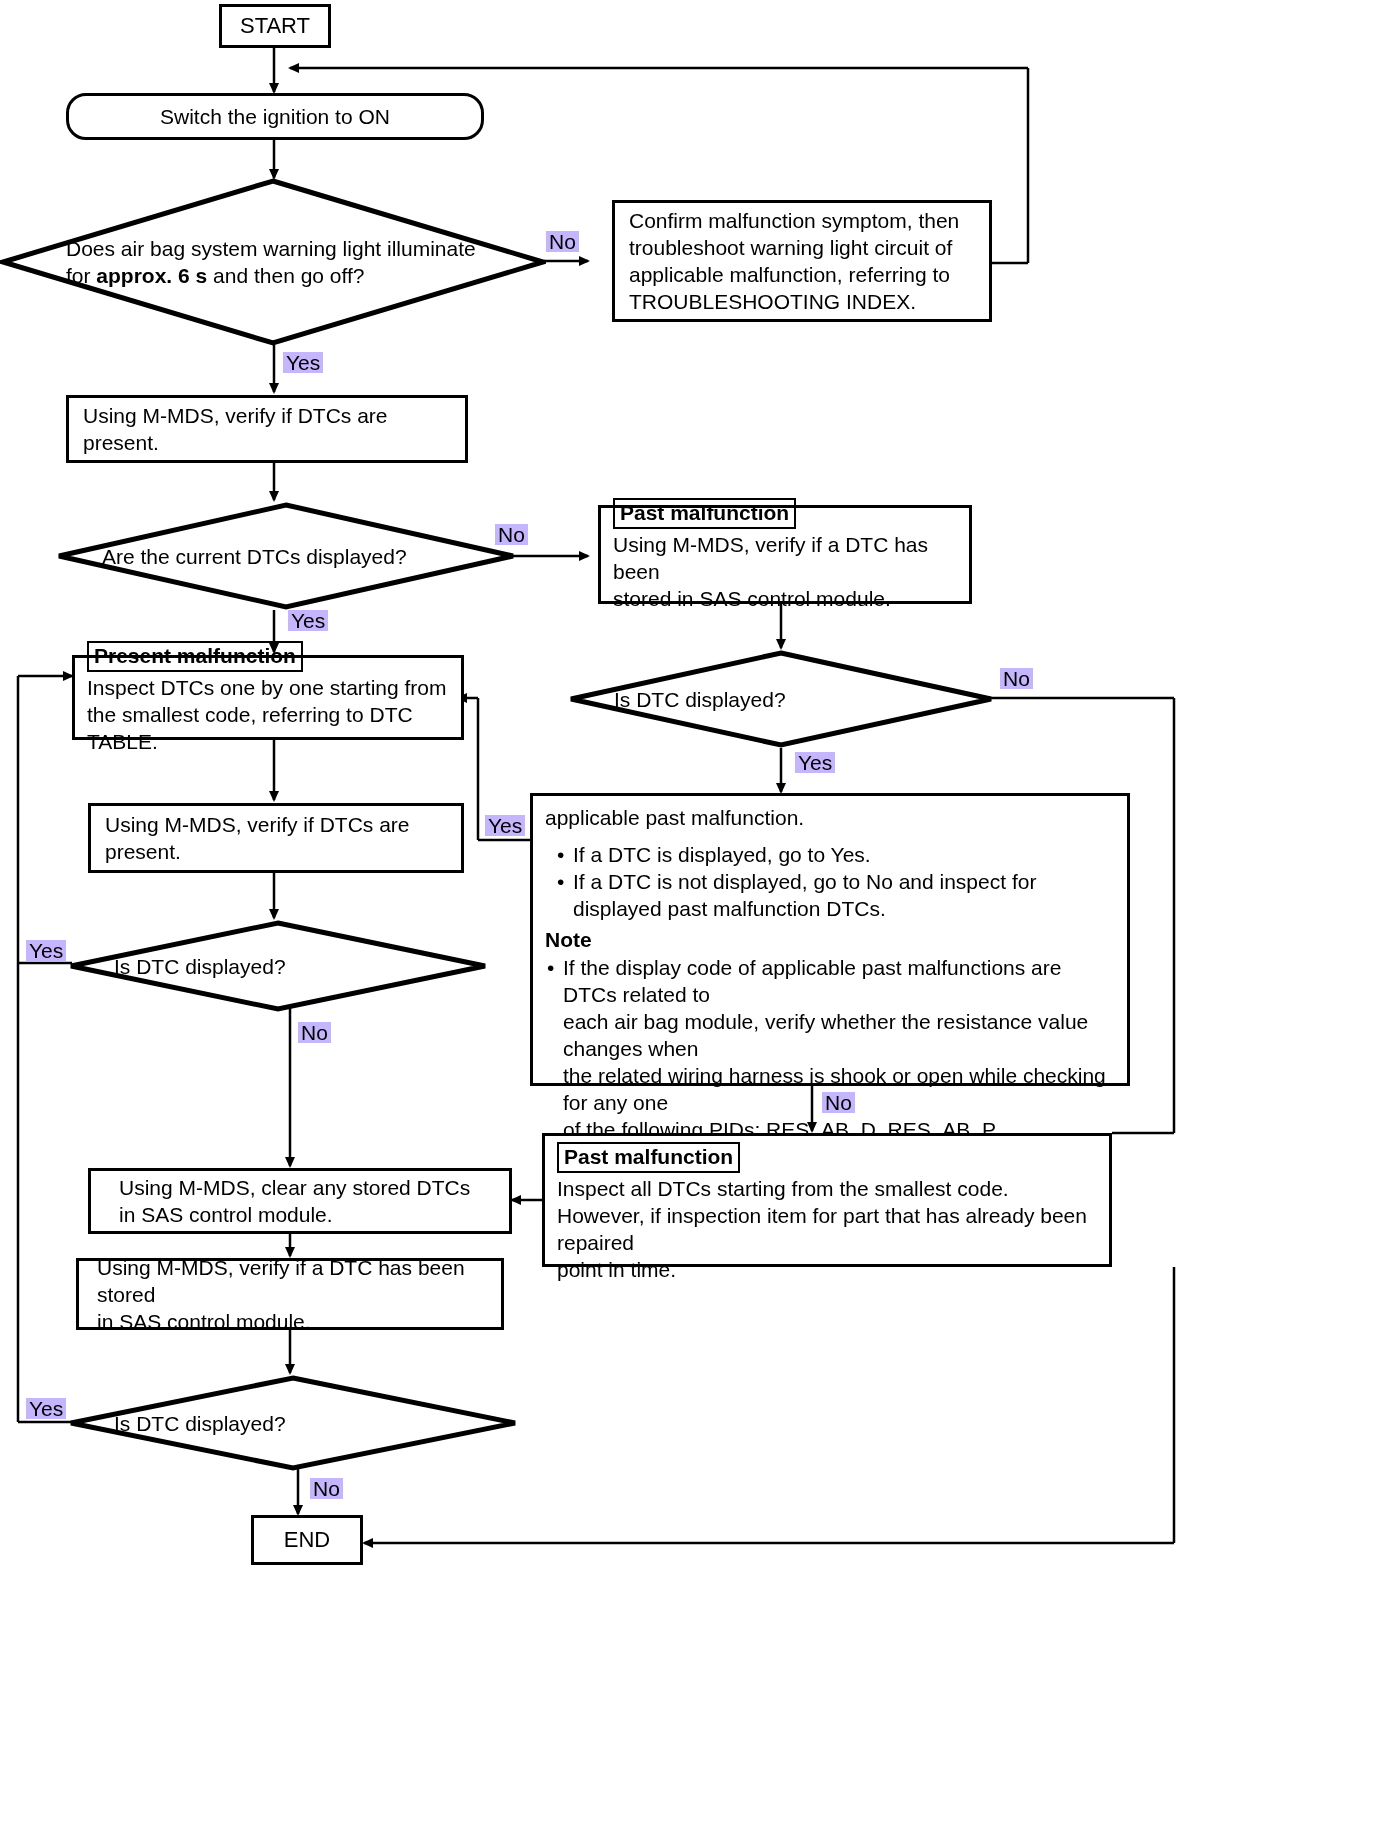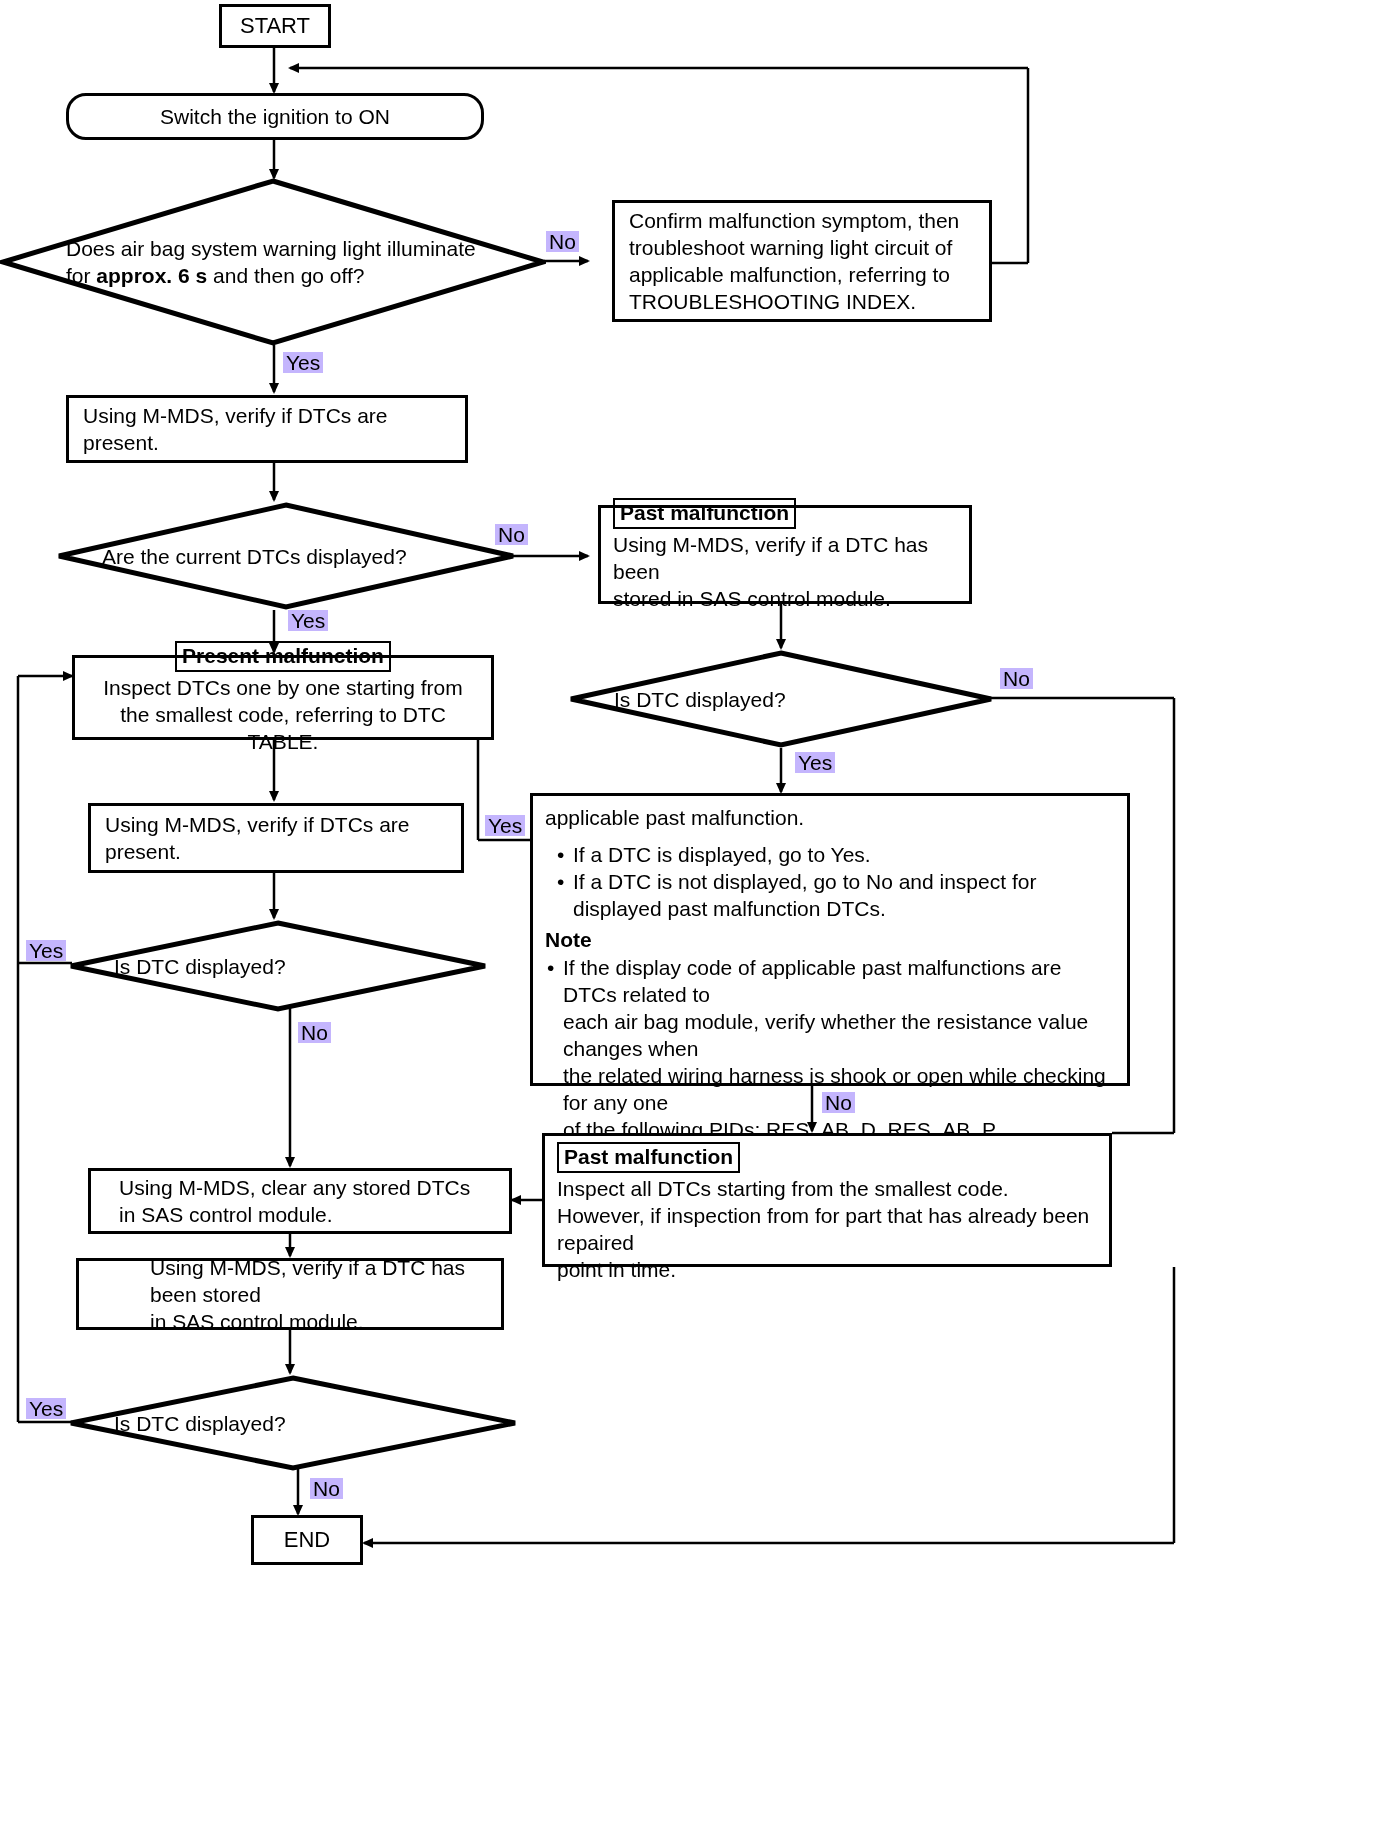--- a/index.html
+++ b/index.html
@@ -146,21 +146,21 @@
     </div>
   </div>
 
   <div class="diamond" style="left:568px;top:650px;width:426px;height:98px;">
     <svg width="426" height="98" viewBox="0 0 426 98">
       <polygon points="213,3 423,49 213,95 3,49" fill="#fff" stroke="#000" stroke-width="5"></polygon>
     </svg>
     <div class="label">Is DTC displayed?</div>
   </div>
 
-  <div class="node box" style="left:72px;top:655px;width:422px;height:85px;text-align:center;">
+  <div class="node box" style="left:72px;top:655px;width:392px;height:85px;">
     <div class="inner txt" style="padding:3px 12px;">
       <span class="tag">Present malfunction</span>
       <span class="blk">Inspect DTCs one by one starting from</span>
       <span class="blk">the smallest code, referring to DTC TABLE.</span>
     </div>
   </div>
 
   <div class="node box" style="left:88px;top:803px;width:376px;height:70px;">
     <div class="inner txt">Using M-MDS, verify if DTCs are present.</div>
   </div>
@@ -189,34 +189,34 @@
           <span class="blk">RES_AB2_P, RES_PT_D, RES_PT_P, RES_SAB_D, RES_SAB_P.</span>
         </li>
       </ul>
     </div>
   </div>
 
   <div class="node box" style="left:542px;top:1133px;width:570px;height:134px;align-items:flex-start;">
     <div class="inner txt" style="padding:6px 12px;">
       <span class="tag">Past malfunction</span>
       <span class="blk">Inspect all DTCs starting from the smallest code.</span>
-      <span class="blk">However, if inspection from for part that has already been repaired</span>
+      <span class="blk">However, if inspection item for part that has already been repaired</span>
       <span class="blk">point in time.</span>
     </div>
   </div>
 
   <div class="node box" style="left:88px;top:1168px;width:424px;height:66px;">
     <div class="inner txt" style="padding:4px 28px;">
       <span class="blk">Using M-MDS, clear any stored DTCs</span>
       <span class="blk">in SAS control module.</span>
     </div>
   </div>
 
   <div class="node box" style="left:76px;top:1258px;width:428px;height:72px;">
-    <div class="inner txt" style="padding:4px 28px;margin-left:43px;">
+    <div class="inner txt" style="padding:4px 18px;">
       <span class="blk">Using M-MDS, verify if a DTC has been stored</span>
       <span class="blk">in SAS control module.</span>
     </div>
   </div>
 
   <div class="diamond" style="left:68px;top:1375px;width:450px;height:96px;">
     <svg width="450" height="96" viewBox="0 0 450 96">
       <polygon points="225,3 447,48 225,93 3,48" fill="#fff" stroke="#000" stroke-width="5"></polygon>
     </svg>
     <div class="label">Is DTC displayed?</div>

